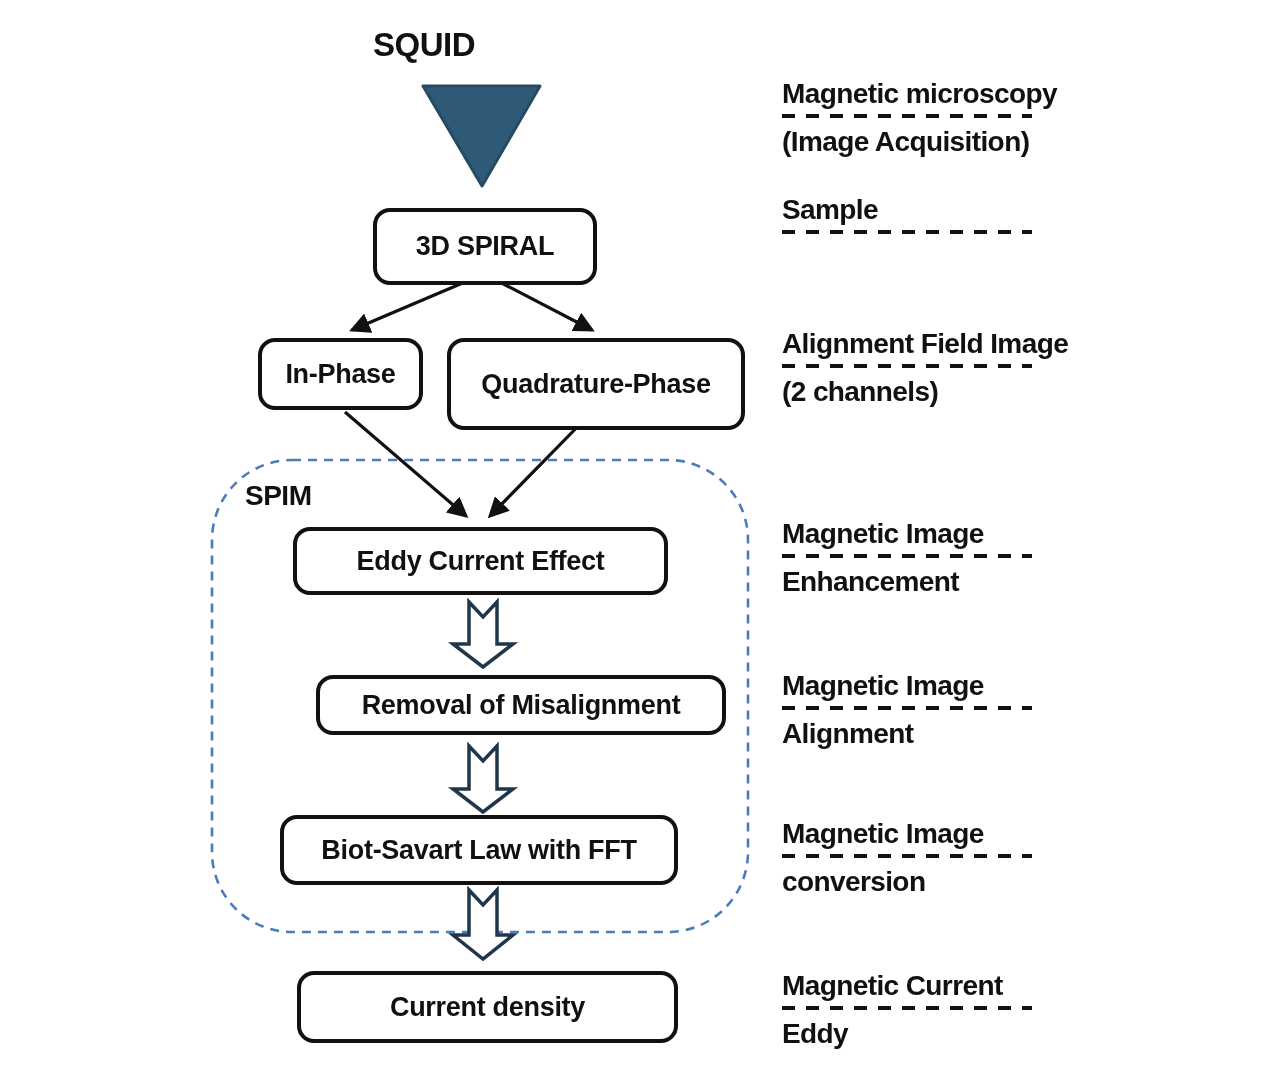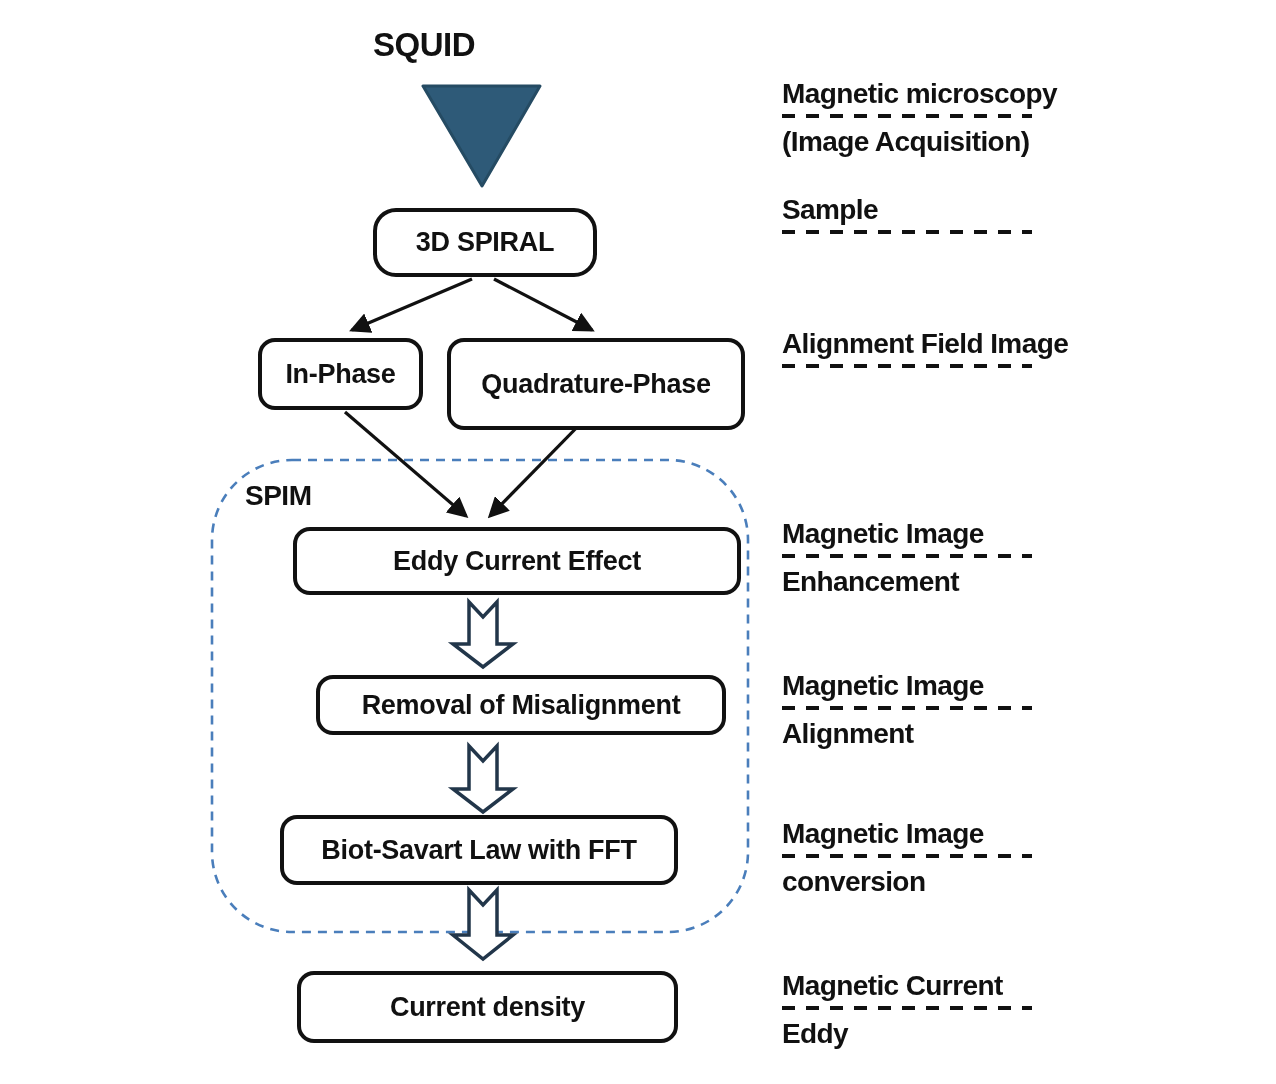--- a/index.html
+++ b/index.html
@@ -63,43 +63,44 @@
     <line class="thin-arrow" x1="345" y1="412" x2="466" y2="516" marker-end="url(#ah)"></line>
     <line class="thin-arrow" x1="592" y1="412" x2="490" y2="516" marker-end="url(#ah)"></line>
 
     <polygon class="hollow" points="469,602 483,617 497,602 497,644 513,644 483,667 453,644 469,644"></polygon>
     <polygon class="hollow" points="469,746 483,761 497,746 497,789 513,789 483,812 453,789 469,789"></polygon>
     <polygon class="hollow" points="469,890 483,905 497,890 497,935 513,935 483,959 453,935 469,935"></polygon>
   </svg>
 
   <div class="diagram-title">SQUID</div>
 
-  <div class="fbox" style="left:373px;top:208px;width:224px;height:69px;border-radius:23px;">3D SPIRAL</div>
+  <div class="fbox" style="left:373px;top:208px;width:224px;height:77px;">3D SPIRAL</div>
   <div class="fbox" style="left:258px;top:338px;width:165px;height:72px;">In-Phase</div>
   <div class="fbox" style="left:447px;top:338px;width:298px;height:92px;">Quadrature-Phase</div>
-  <div class="fbox" style="left:293px;top:527px;width:448px;height:68px;">Eddy Current Effect</div>
+  <div class="fbox" style="left:293px;top:527px;width:375px;height:68px;">Eddy Current Effect</div>
   <div class="fbox" style="left:280px;top:675px;width:410px;height:60px;margin-left:36px;">Removal of Misalignment</div>
   <div class="fbox" style="left:280px;top:815px;width:398px;height:70px;">Biot-Savart Law with FFT</div>
   <div class="fbox" style="left:297px;top:963px;width:381px;height:72px;margin-top:8px;">Current density</div>
 
   <div class="spim-label">SPIM</div>
 
   <div class="rlabel" style="top:78px">
     <div class="l1">Magnetic microscopy</div>
     <div class="dash"></div>
     <div class="l2">(Image Acquisition)</div>
   </div>
   <div class="rlabel" style="top:194px">
     <div class="l1">Sample</div>
     <div class="dash"></div>
     <div class="l2"></div>
   </div>
   <div class="rlabel" style="top:328px">
     <div class="l1">Alignment Field Image</div>
     <div class="dash"></div>
+    <div class="l2">(2 channels)</div>
   </div>
   <div class="rlabel" style="top:518px">
     <div class="l1">Magnetic Image</div>
     <div class="dash"></div>
     <div class="l2">Enhancement</div>
   </div>
   <div class="rlabel" style="top:670px">
     <div class="l1">Magnetic Image</div>
     <div class="dash"></div>
     <div class="l2">Alignment</div>

